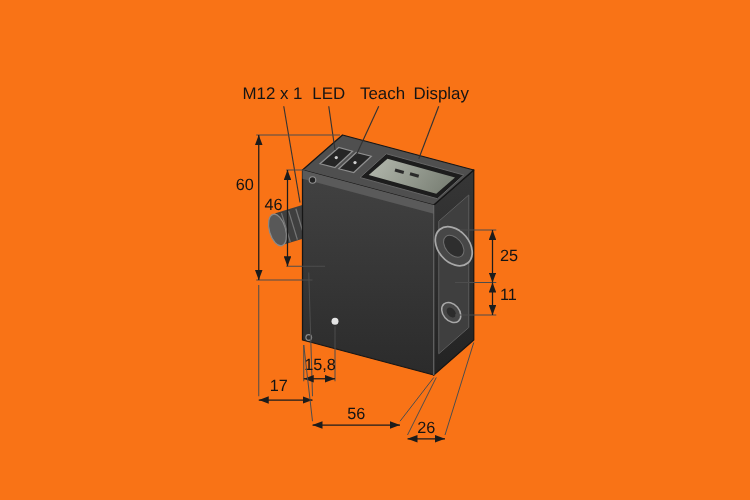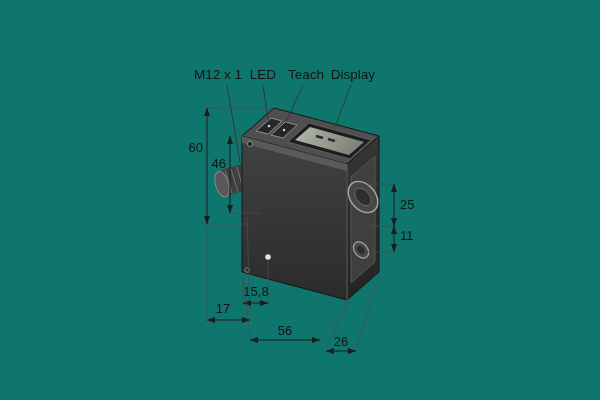--- a/index.html
+++ b/index.html
@@ -4,21 +4,21 @@
 <style>
   html, body {
     margin: 0;
     padding: 0;
     background: #ffffff;
   }
   .stage {
     position: relative;
     width: 600px;
     height: 400px;
-    background: #0f766e;
+    background: #f97316;
     overflow: hidden;
   }
   svg text {
     font-family: "Liberation Sans", sans-serif;
     fill: #141414;
   }
   .lbl { font-size: 13.5px; }
   .dim { font-size: 13px; }
   .edge { stroke: #161616; stroke-width: 1; stroke-linejoin: round; }
   .dimline { stroke: #1c1c1c; stroke-width: 1; }

